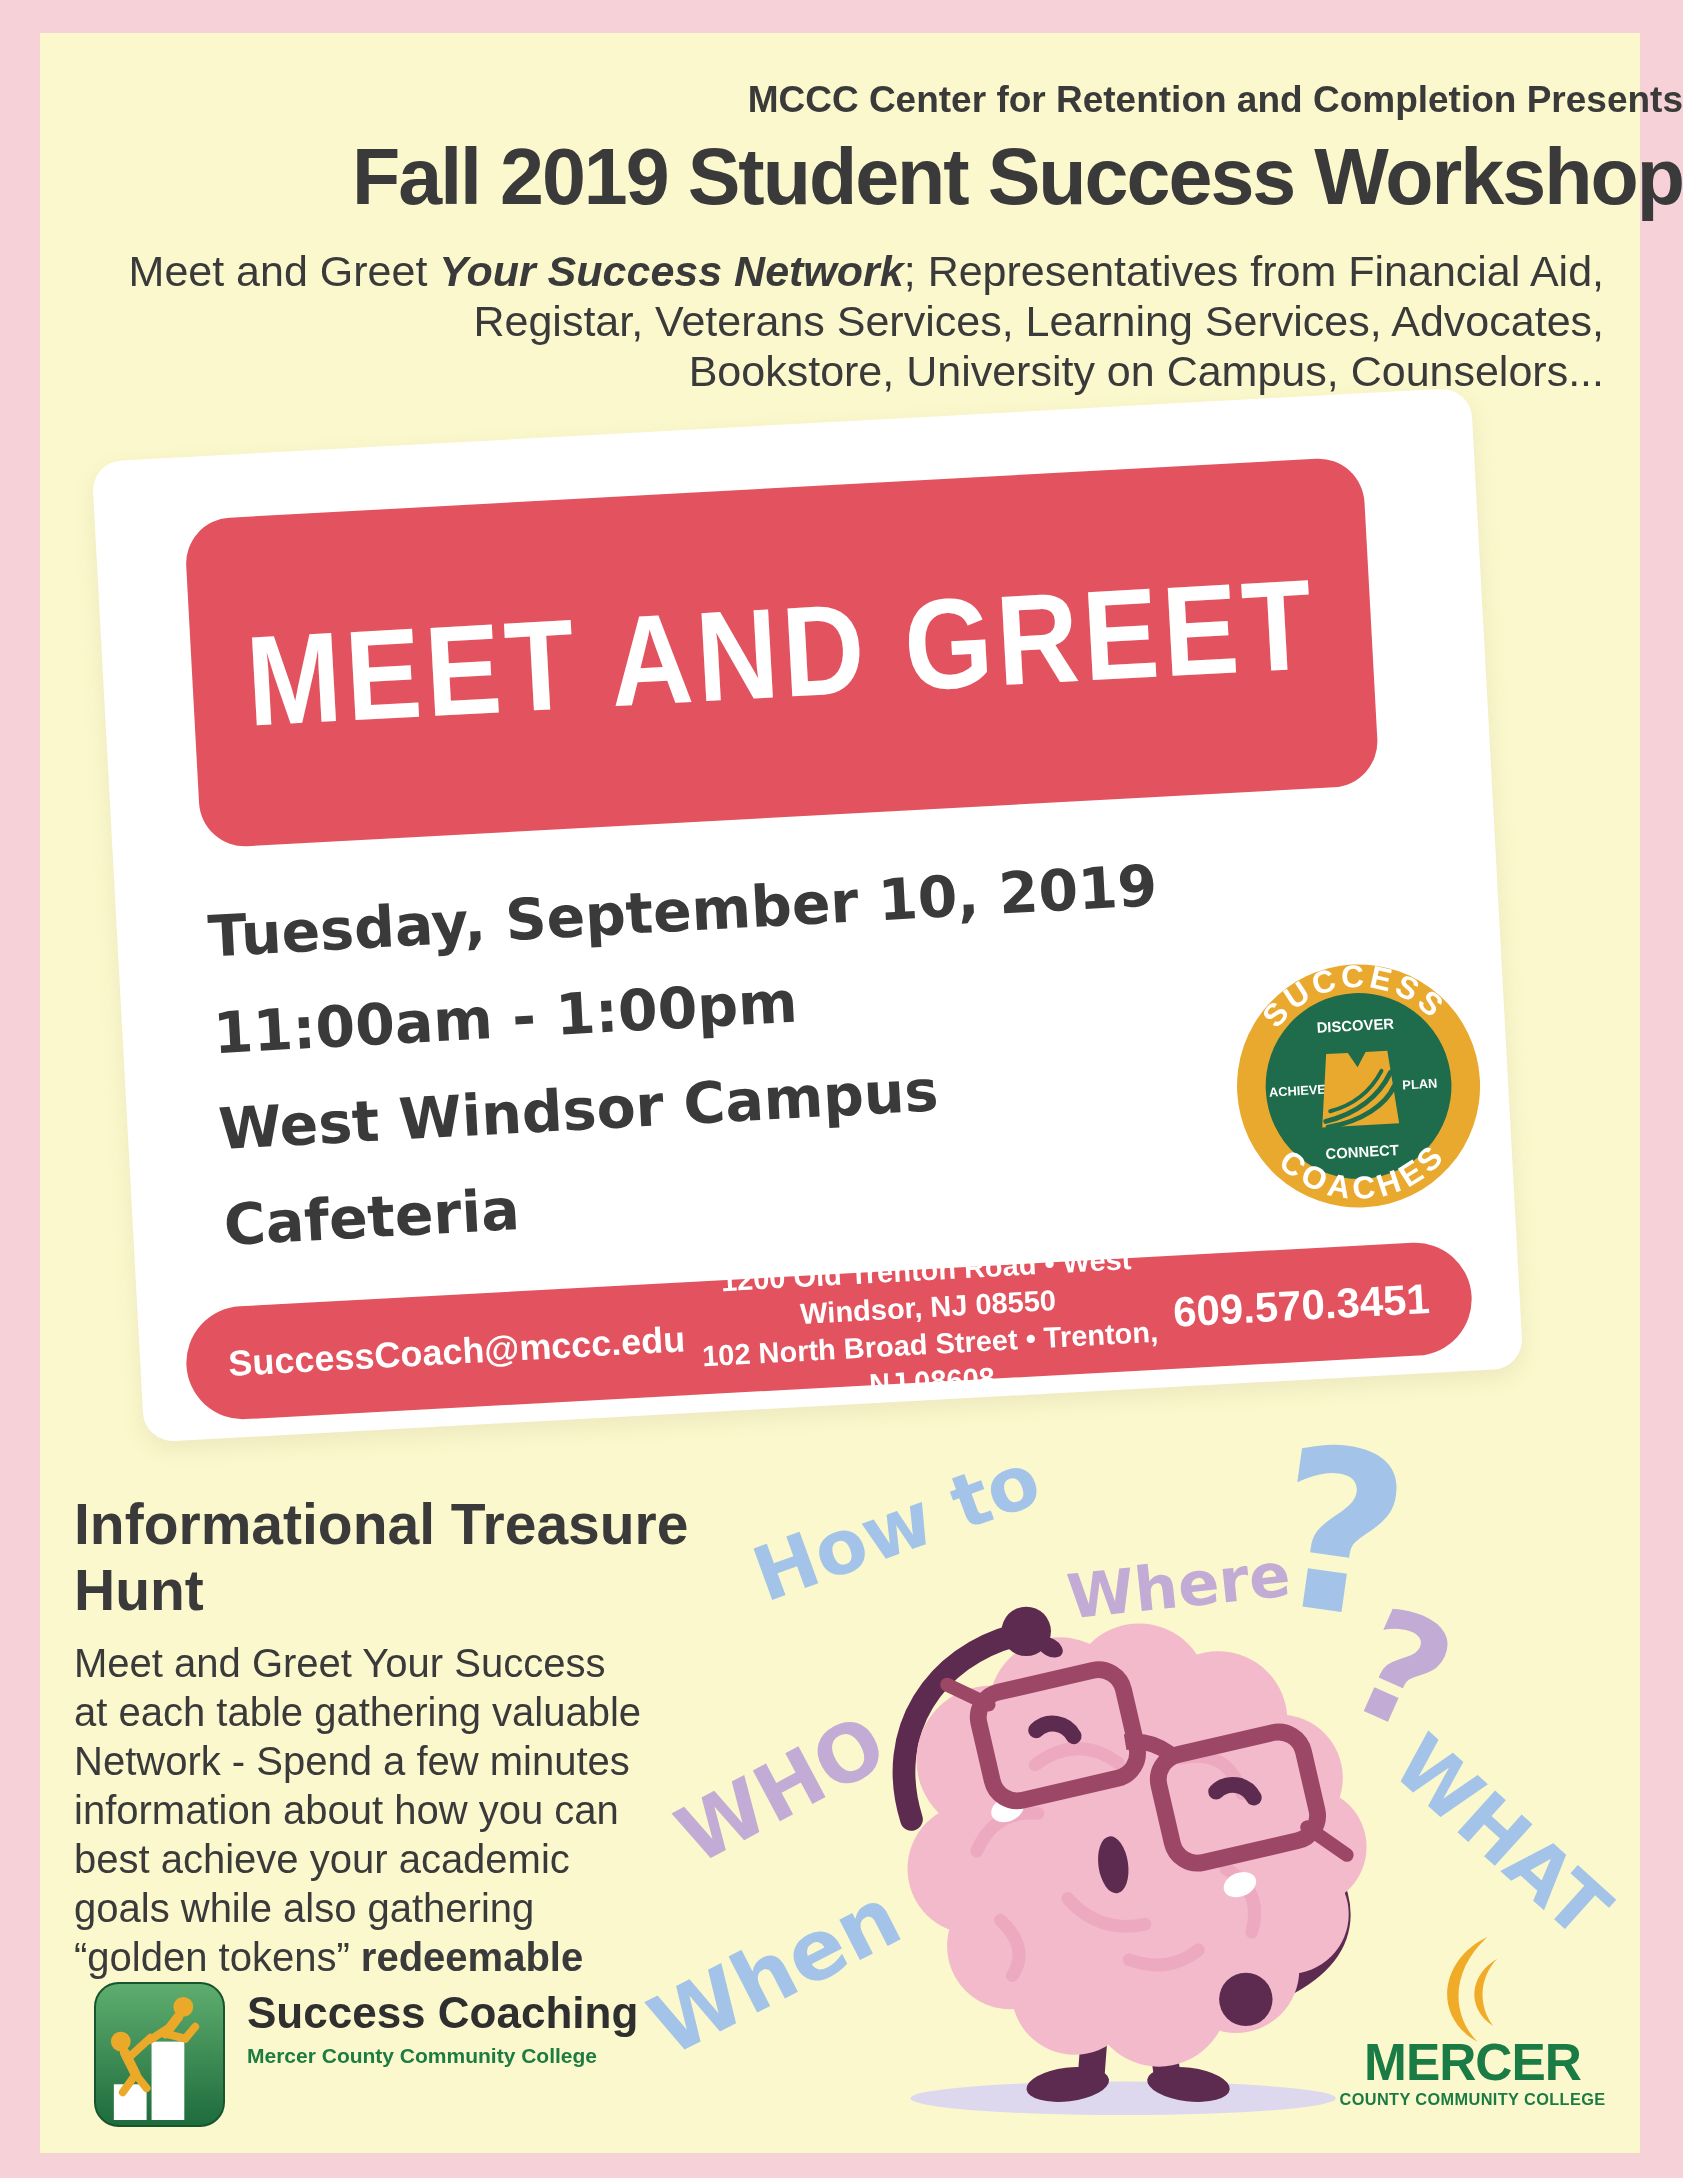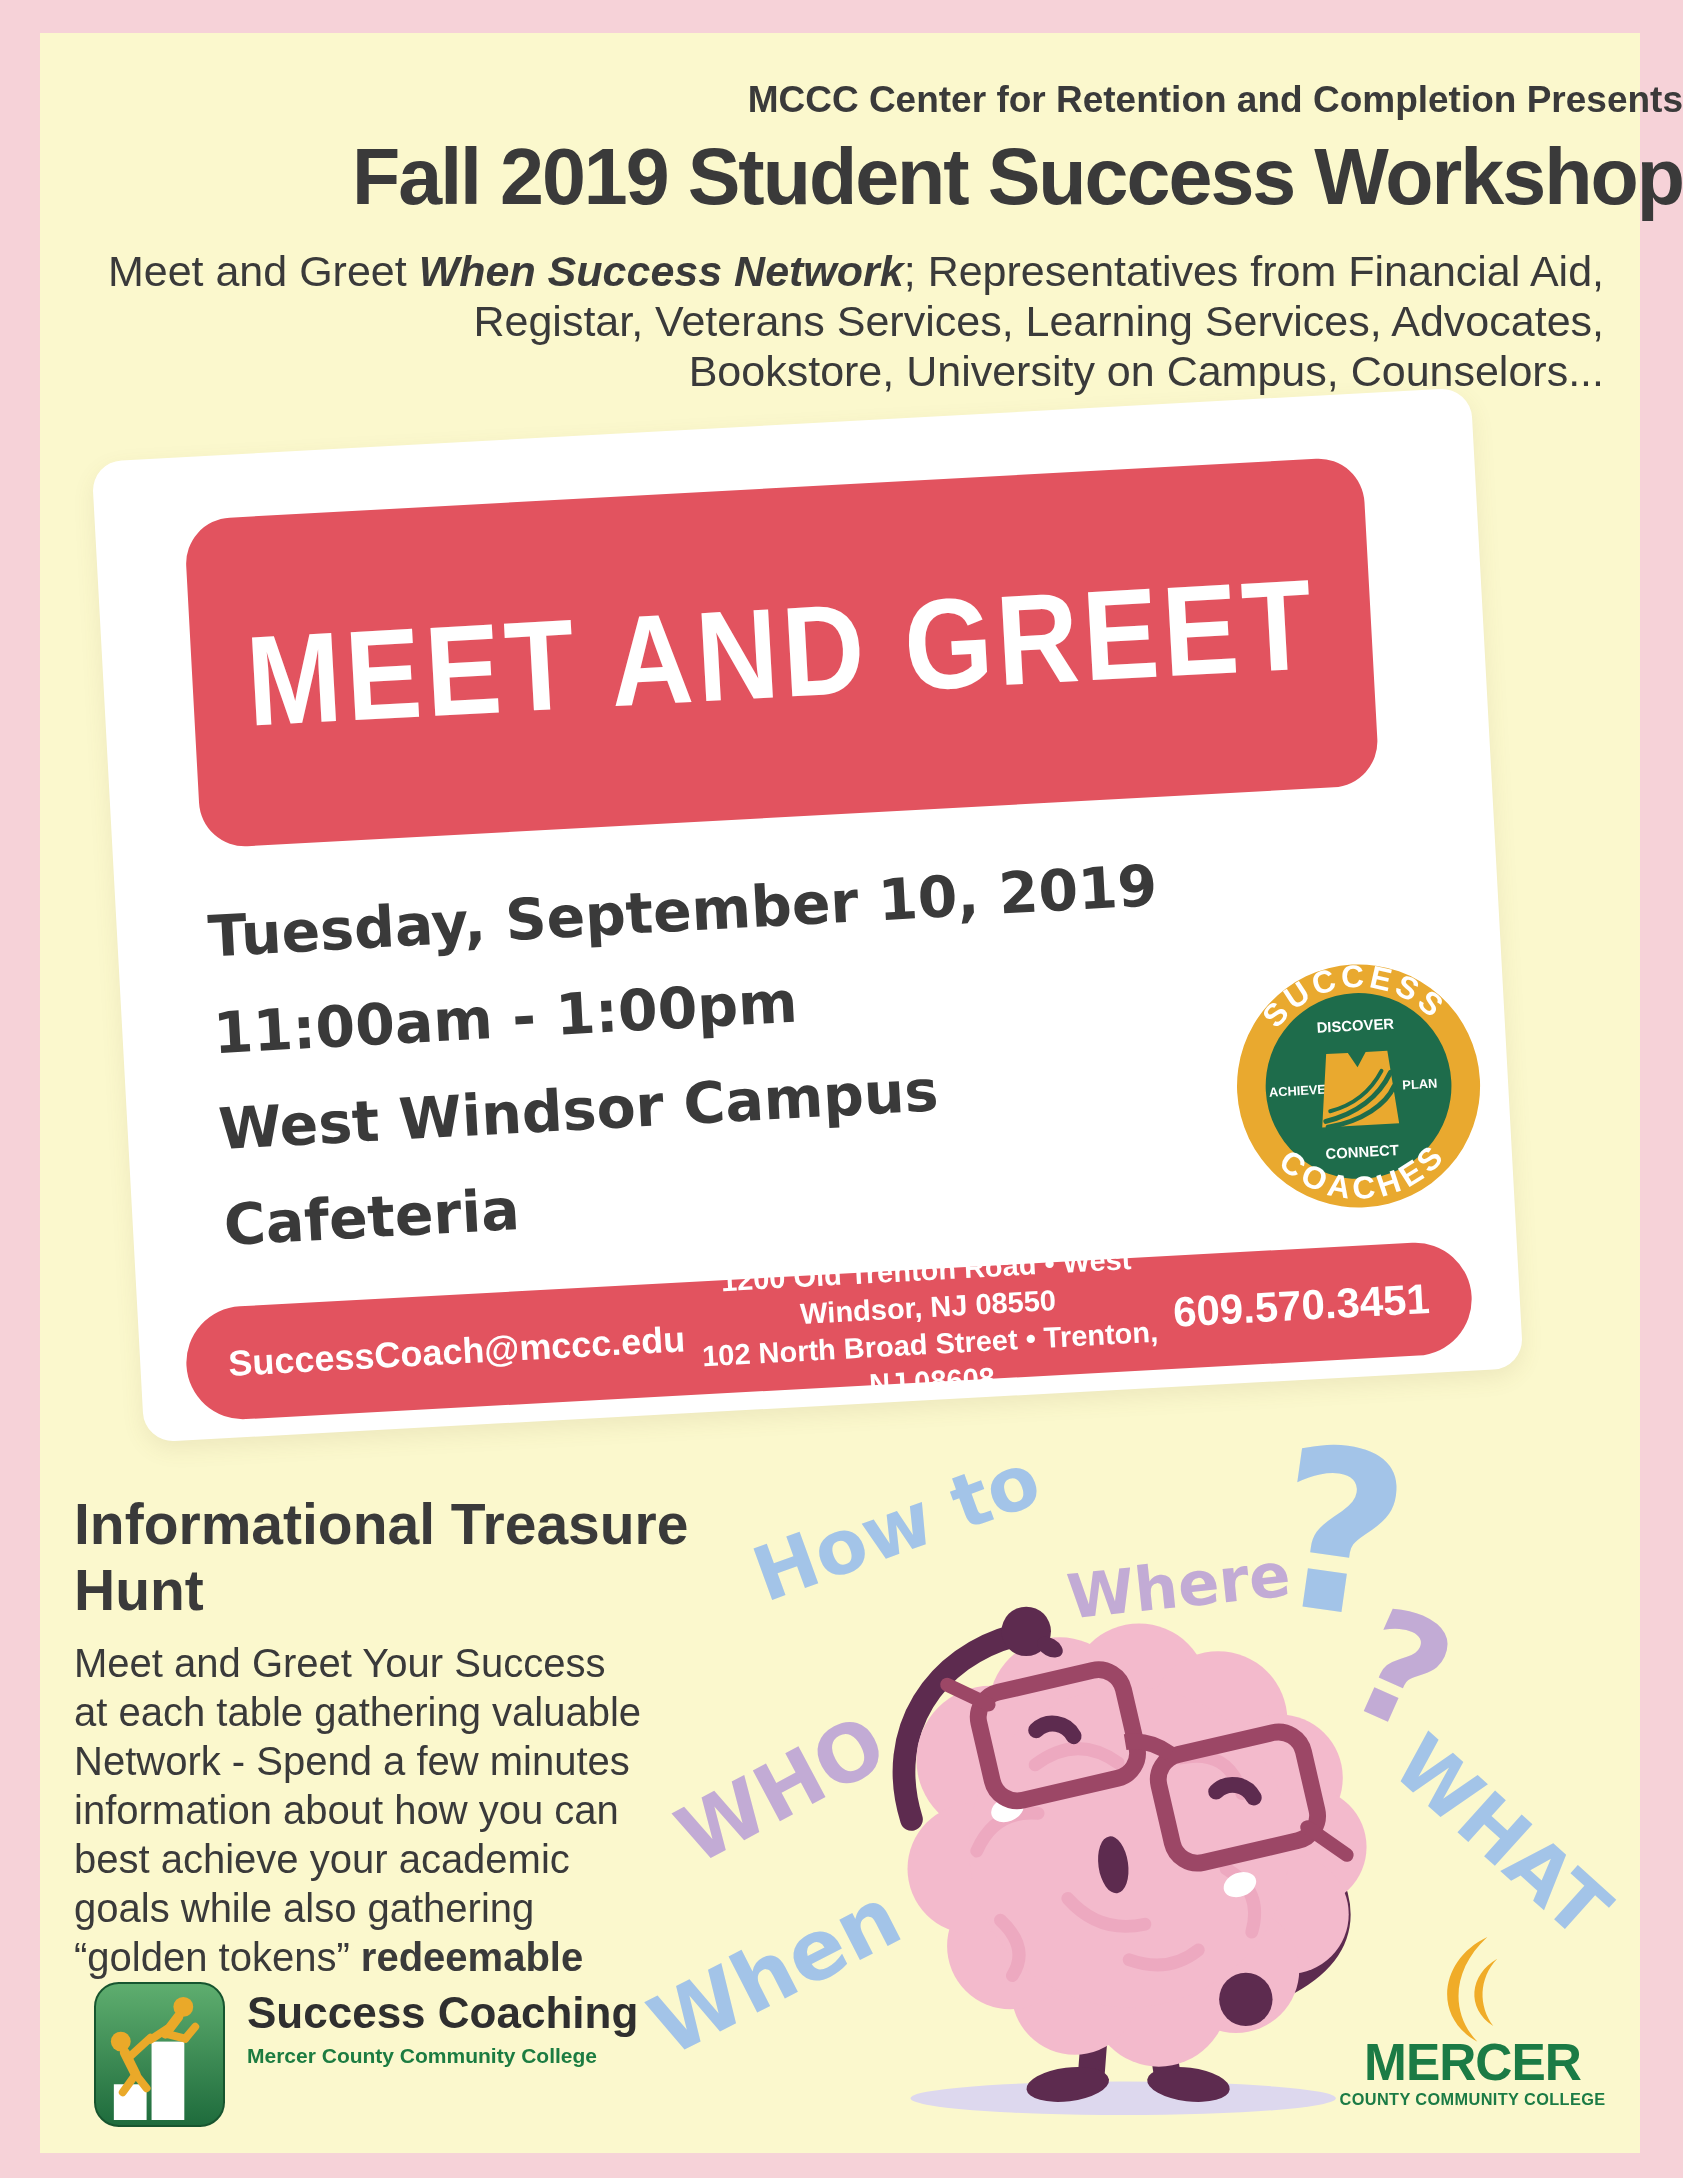--- a/index.html
+++ b/index.html
@@ -42,21 +42,21 @@
 </style>
 </head>
 <body>
 
 <div id="poster">
   <div id="paper"></div>
 
   <div class="abs center presents" style="left:0;top:79px;width:1683px;">MCCC Center for Retention and Completion Presents</div>
   <div class="abs center big-title" style="left:0;top:131px;width:1683px;">Fall 2019 Student Success Workshop</div>
   <div class="abs center intro" style="left:79px;top:246px;width:1525px;">
-    <span>Meet and Greet </span><i>When Success Network</i><span>; Representatives from Financial Aid,</span><br>
+    <span>Meet and Greet </span><i>Your Success Network</i><span>; Representatives from Financial Aid,</span><br>
     <span>Registar, Veterans Services, Learning Services, Advocates,</span><br>
     <span>Bookstore, University on Campus, Counselors...</span>
   </div>
 
   <div id="card">
     <div id="stamp">
       <span>MEET AND GREET</span>
     </div>
 
     <div class="dateline" style="top:447px;">Tuesday, September 10, 2019</div>

